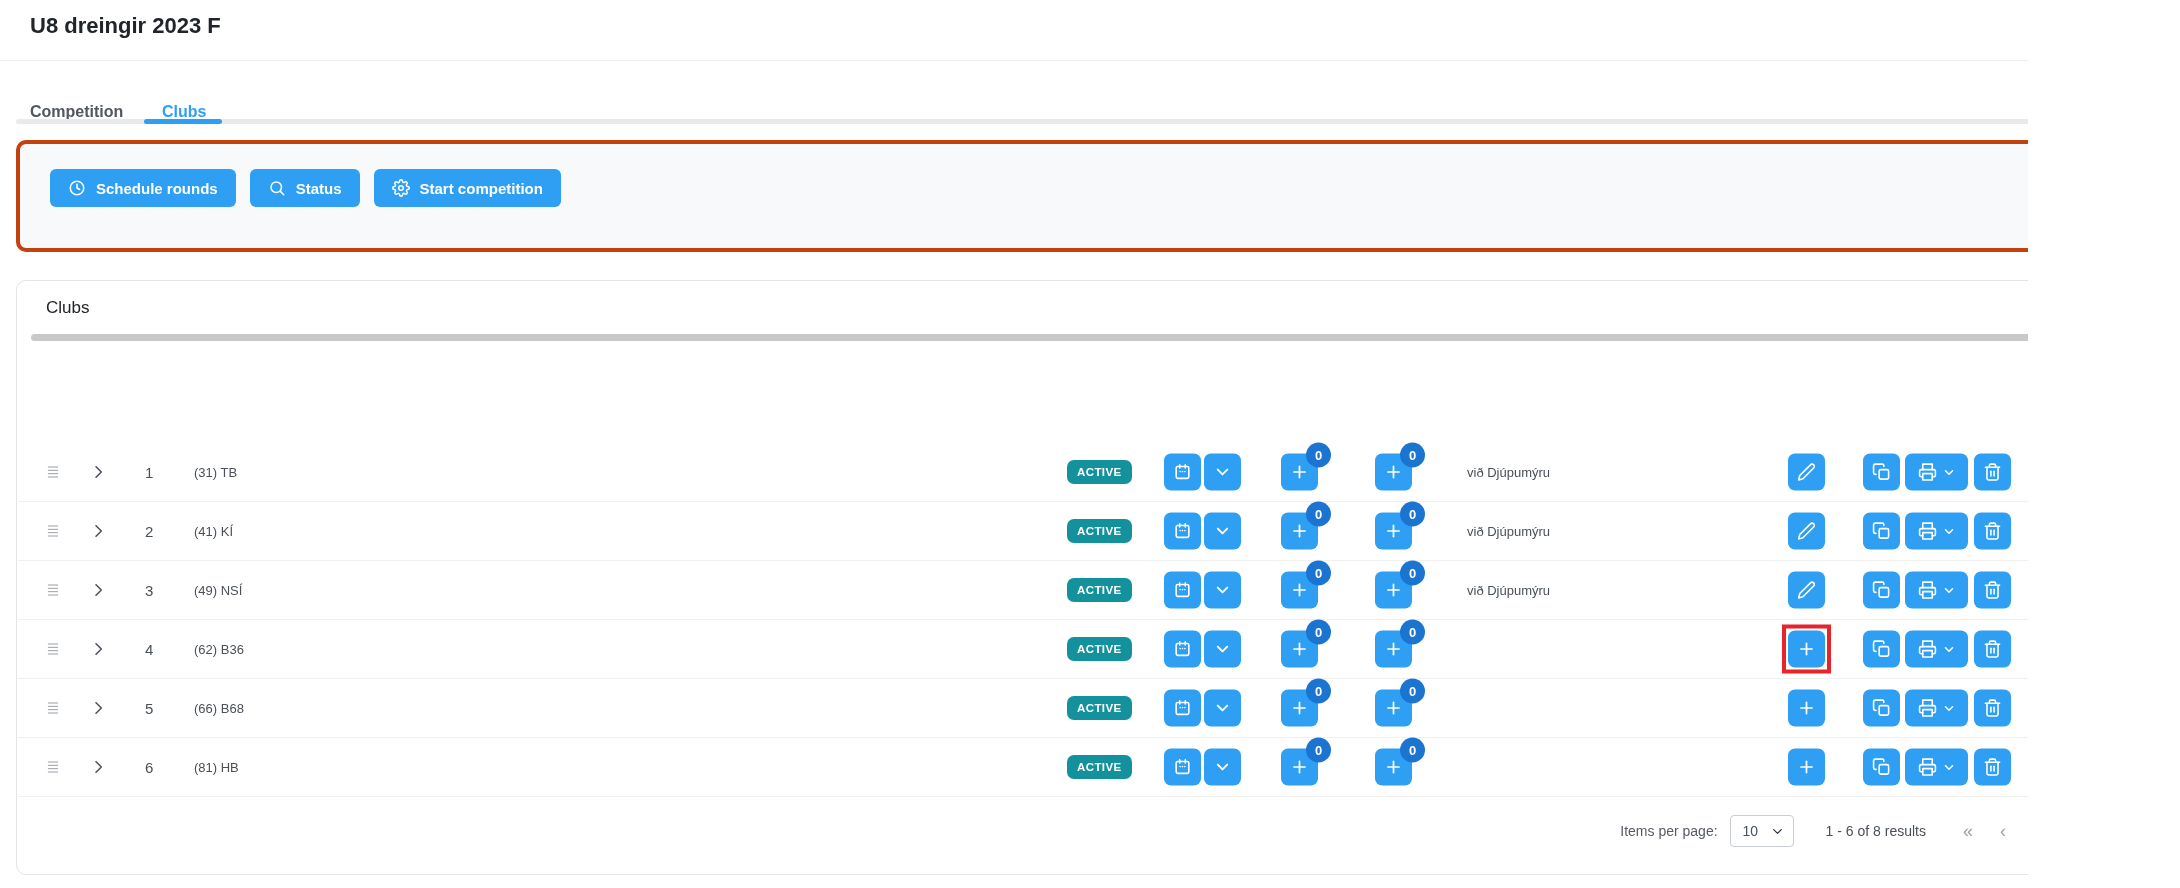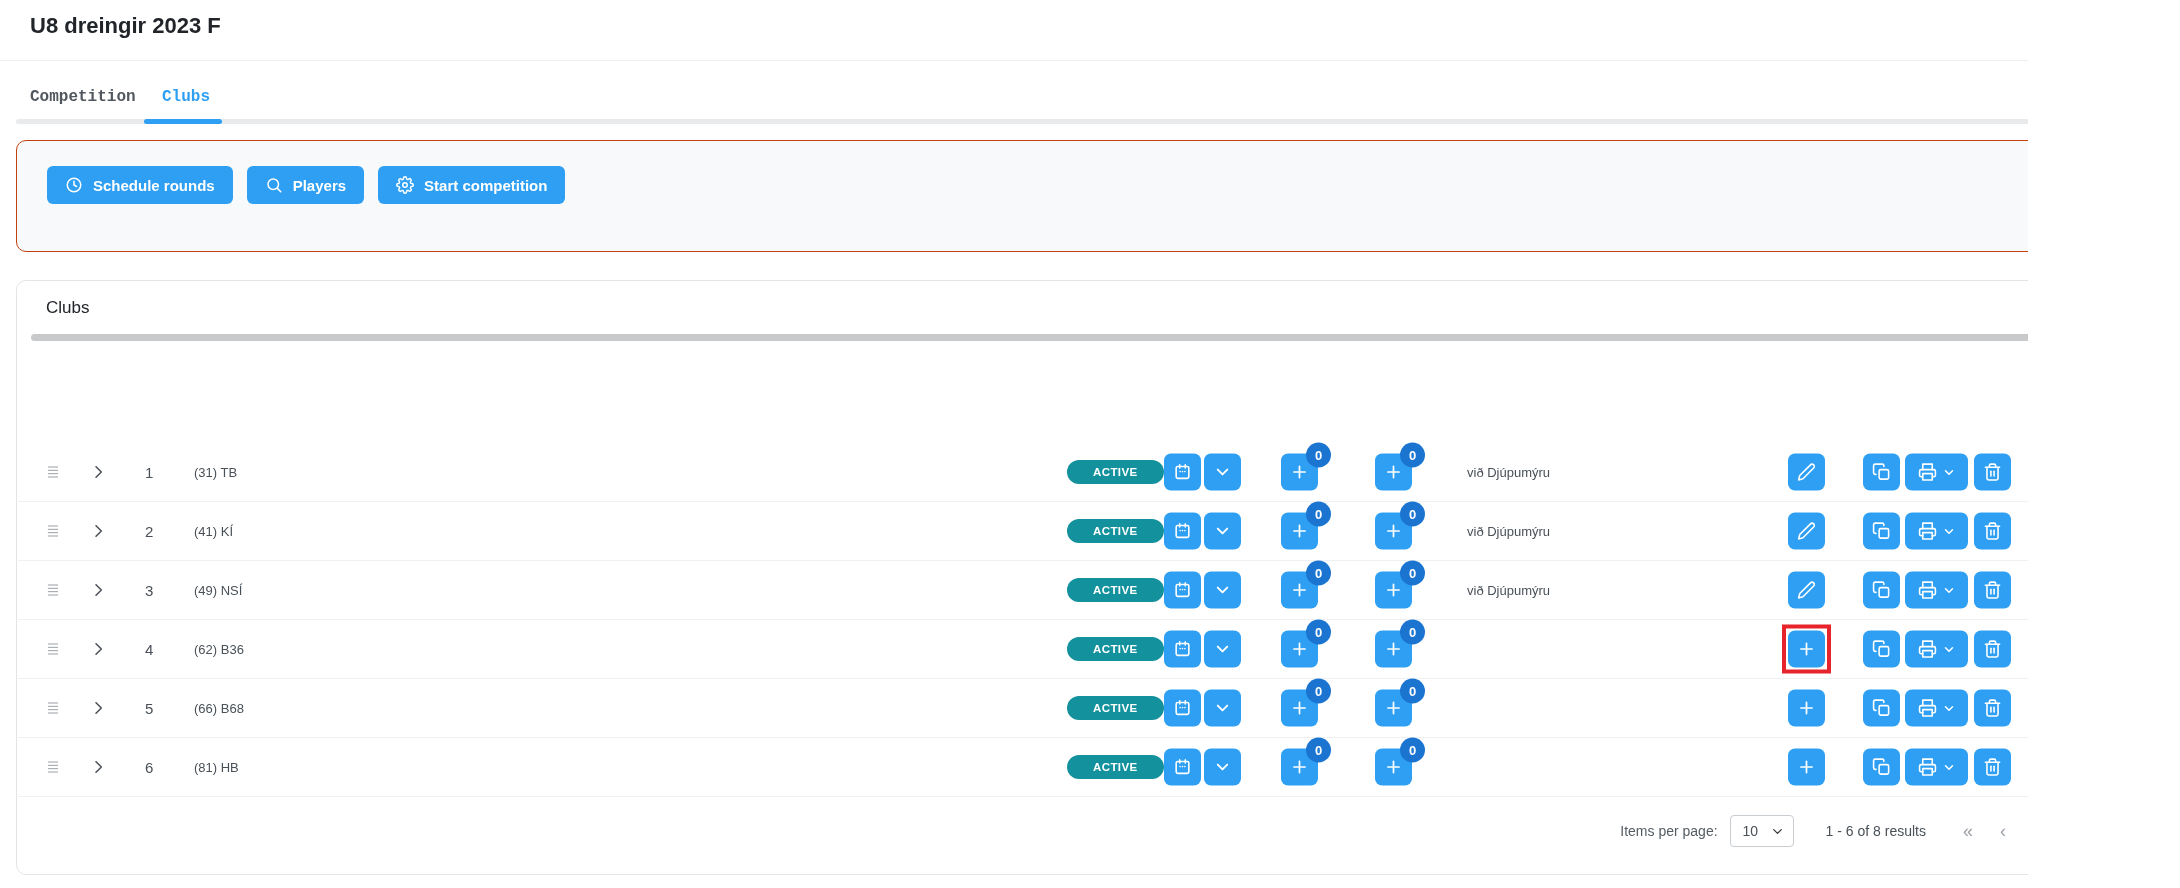--- a/index.html
+++ b/index.html
@@ -3,27 +3,27 @@
 <meta charset="utf-8">
 <style>
   * { box-sizing: border-box; margin: 0; padding: 0; }
   html,body { width:2180px; height:888px; background:#fff; }
   body { font-family:"Liberation Sans", sans-serif; color:#495057; }
   #app { position:relative; width:2028px; height:888px; overflow:hidden; background:#fff; }
 
   .page-title { position:absolute; left:30px; top:13px; font-size:22px; font-weight:700; color:#212529; }
   .title-divider { position:absolute; left:0; top:60px; width:2180px; height:1px; background:#ebedef; }
 
-  .tab { position:absolute; top:88px; font-size:16px; font-weight:700; cursor:pointer;font-family:Liberation Mono, monospace; }
+  .tab { position:absolute; top:103px; font-size:16px; font-weight:700; cursor:pointer; }
   .tab-competition { left:30px; color:#51575e; }
   .tab-clubs { left:162px; color:#2e9ff3; }
   .tab-track { position:absolute; left:16px; top:119px; width:2148px; height:5px; background:#e9eaec; border-radius:3px; }
   .tab-indicator { position:absolute; left:128px; top:0; width:78px; height:5px; background:#2e9ff3; border-radius:3px; }
 
-  .toolbar-panel { position:absolute; left:16px; top:140px; width:2148px; height:112px; background:#f8f9fa; border:1px solid #c2410c; border-radius:10px; }
+  .toolbar-panel { position:absolute; left:16px; top:140px; width:2148px; height:112px; background:#f8f9fa; border:4px solid #c2410c; border-radius:10px; }
   .toolbar-buttons { position:absolute; left:30px; top:25px; display:flex; gap:14px; }
   .btn-blue { display:inline-flex; align-items:center; gap:10px; height:38px; padding:0 18px; background:#2e9ff3; color:#fff; border:none; border-radius:6px; font-size:15px; font-weight:700; font-family:inherit; cursor:pointer; }
   .btn-blue svg { width:18px; height:18px; }
 
   .floating-gear { position:absolute; left:2143px; top:165px; width:52px; height:53px; background:#2e9ff3; border:none; border-radius:10px; color:#fff; display:flex; align-items:center; justify-content:center; cursor:pointer; }
   .floating-gear svg { width:28px; height:28px; margin-left:-2px; }
 
   .card { position:absolute; left:16px; top:280px; width:2148px; height:595px; background:#fff; border:1px solid #e2e5e8; border-radius:10px; }
   .card-title { position:absolute; left:29px; top:17px; font-size:17px; font-weight:500; color:#212529; }
   .card-tools { position:absolute; right:33px; top:4px; display:flex; gap:5px; }
@@ -41,21 +41,21 @@
   .tbody { position:absolute; left:1px; top:162px; width:2146px; }
   .trow { position:relative; height:59px; border-bottom:1px solid #eef0f2; background:#fff; }
   .c { position:absolute; top:50%; transform:translateY(-50%); }
   .c-drag { left:27px; color:#9ba0a6; cursor:grab; }
   .c-drag svg { width:16px; height:16px; display:block; }
   .c-expand { left:72px; color:#4d535a; cursor:pointer; }
   .c-expand svg { width:17px; height:17px; display:block; }
   .c-no { left:127px; font-size:15px; color:#495057; }
   .c-club { left:176px; font-size:13px; color:#495057; }
   .c-status { left:1049px; }
-  .badge { display:inline-block; background:#13919c; color:#fff; font-size:11.5px; font-weight:700; letter-spacing:.4px; padding:6px 26px; border-radius:12px; }
+  .badge { display:inline-block; background:#13919c; color:#fff; font-size:11.5px; font-weight:700; letter-spacing:.4px; padding:6px 10px; border-radius:7px; }
   .c-cal { left:1146px; display:flex; gap:3px; }
   .c-players { left:1263px; } .c-officials { left:1357px; }
   .c-stadium { left:1449px; font-size:13px; color:#495057; }
   .c-edit { left:1770px; } .c-copy { left:1845px; } .c-print { left:1887px; }
   .c-trash { left:1956px; } .c-m1 { left:2030px; } .c-m2 { left:2073px; }
 
   .ibtn { position:relative; width:37px; height:37px; background:#2e9ff3; border:none; border-radius:7px; color:#fff; display:inline-flex; align-items:center; justify-content:center; cursor:pointer; flex:none; }
   .ibtn svg { width:19px; height:19px; }
   .ibtn.wide { width:63px; gap:5px; }
   .ibtn.wide svg.sm { width:14px; height:14px; }
@@ -93,21 +93,21 @@
             <circle cx="12" cy="12" r="9"></circle>
             <path d="M12 7v5l3.5 2"></path>
           </svg>
         <span>Schedule rounds</span>
       </button>
       <button class="btn-blue">
         <svg viewBox="0 0 24 24" fill="none" stroke="currentColor" stroke-width="2" stroke-linecap="round" stroke-linejoin="round">
             <circle cx="11" cy="11" r="7"></circle>
             <line x1="16.5" y1="16.5" x2="21" y2="21"></line>
           </svg>
-        <span>Players</span>
+        <span>Status</span>
       </button>
       <button class="btn-blue">
         <svg viewBox="0 0 24 24" fill="none" stroke="currentColor" stroke-width="2" stroke-linecap="round" stroke-linejoin="round">
             <circle cx="12" cy="12" r="3"></circle>
             <path d="M19.4 15a1.65 1.65 0 0 0 .33 1.82l.06.06a2 2 0 0 1-2.83 2.83l-.06-.06a1.65 1.65 0 0 0-1.82-.33 1.65 1.65 0 0 0-1 1.51V21a2 2 0 0 1-4 0v-.09A1.65 1.65 0 0 0 9 19.4a1.65 1.65 0 0 0-1.82.33l-.06.06a2 2 0 0 1-2.83-2.83l.06-.06a1.65 1.65 0 0 0 .33-1.82 1.65 1.65 0 0 0-1.51-1H3a2 2 0 0 1 0-4h.09A1.65 1.65 0 0 0 4.6 9a1.65 1.65 0 0 0-.33-1.82l-.06-.06a2 2 0 0 1 2.83-2.83l.06.06a1.65 1.65 0 0 0 1.82.33H9a1.65 1.65 0 0 0 1-1.51V3a2 2 0 0 1 4 0v.09a1.65 1.65 0 0 0 1 1.51 1.65 1.65 0 0 0 1.82-.33l.06-.06a2 2 0 0 1 2.83 2.83l-.06.06a1.65 1.65 0 0 0-.33 1.82V9a1.65 1.65 0 0 0 1.51 1H21a2 2 0 0 1 0 4h-.09a1.65 1.65 0 0 0-1.51 1z"></path>
           </svg>
         <span>Start competition</span>
       </button>
     </div>
   </div>

